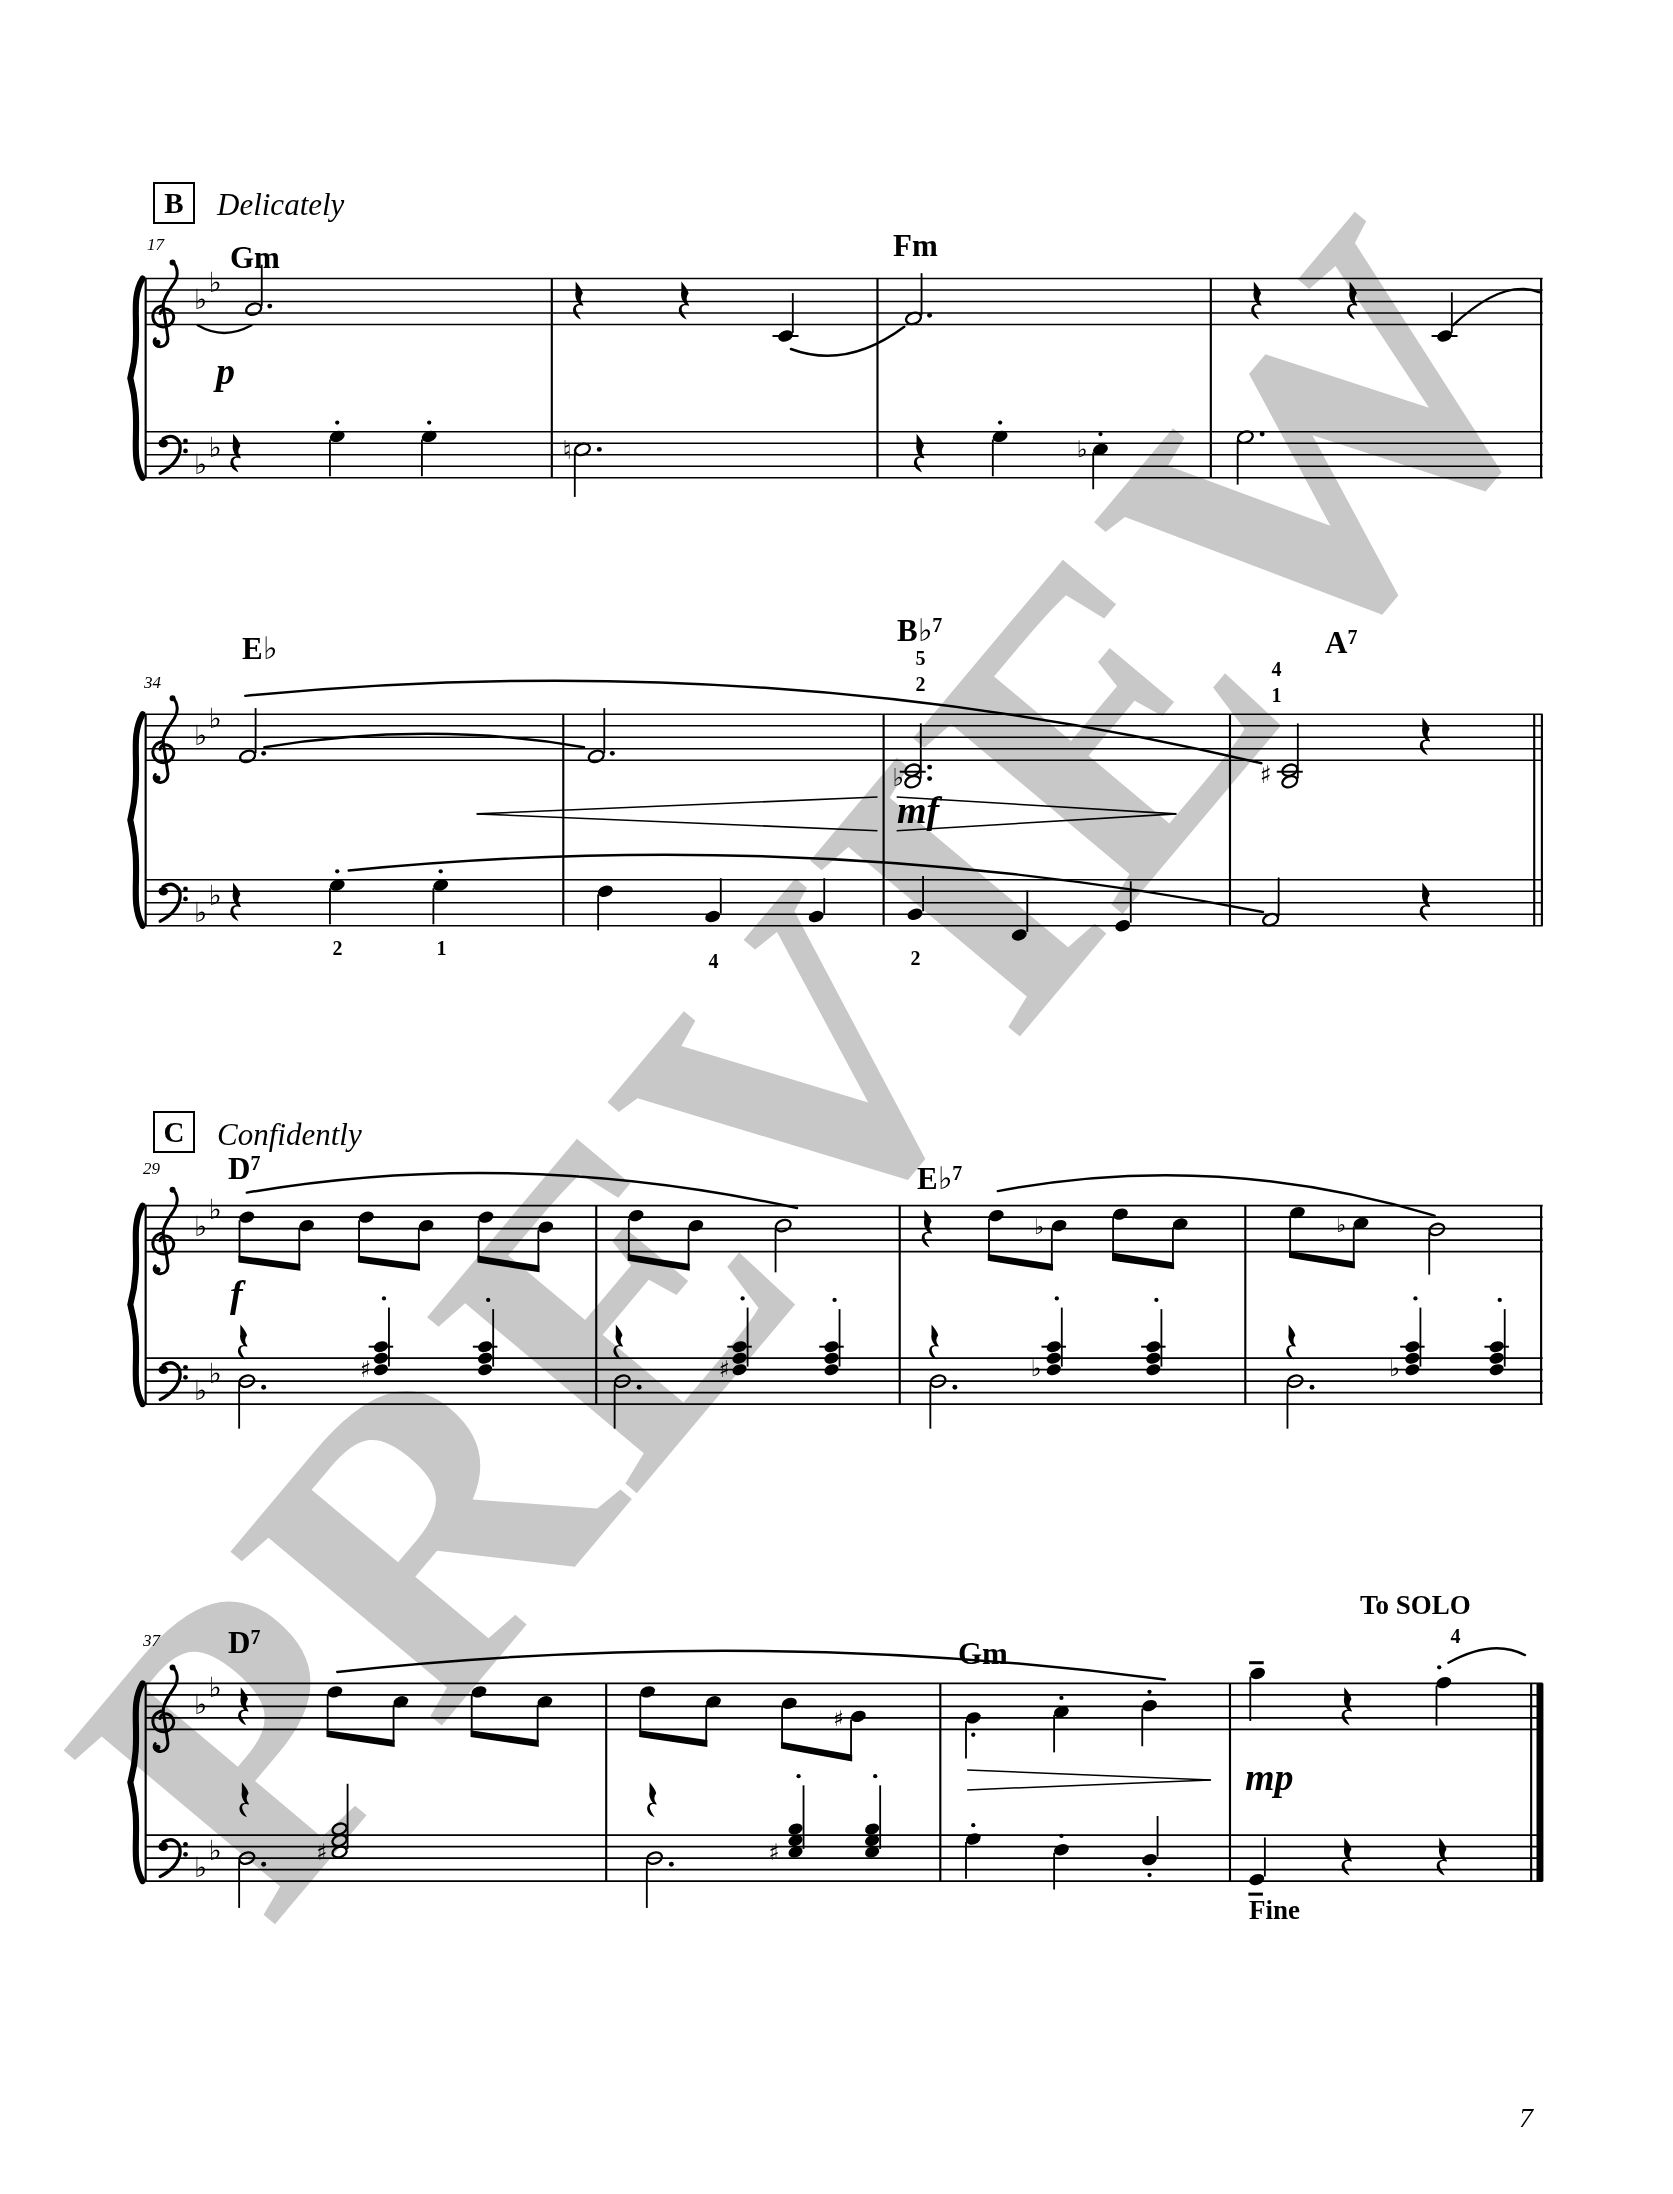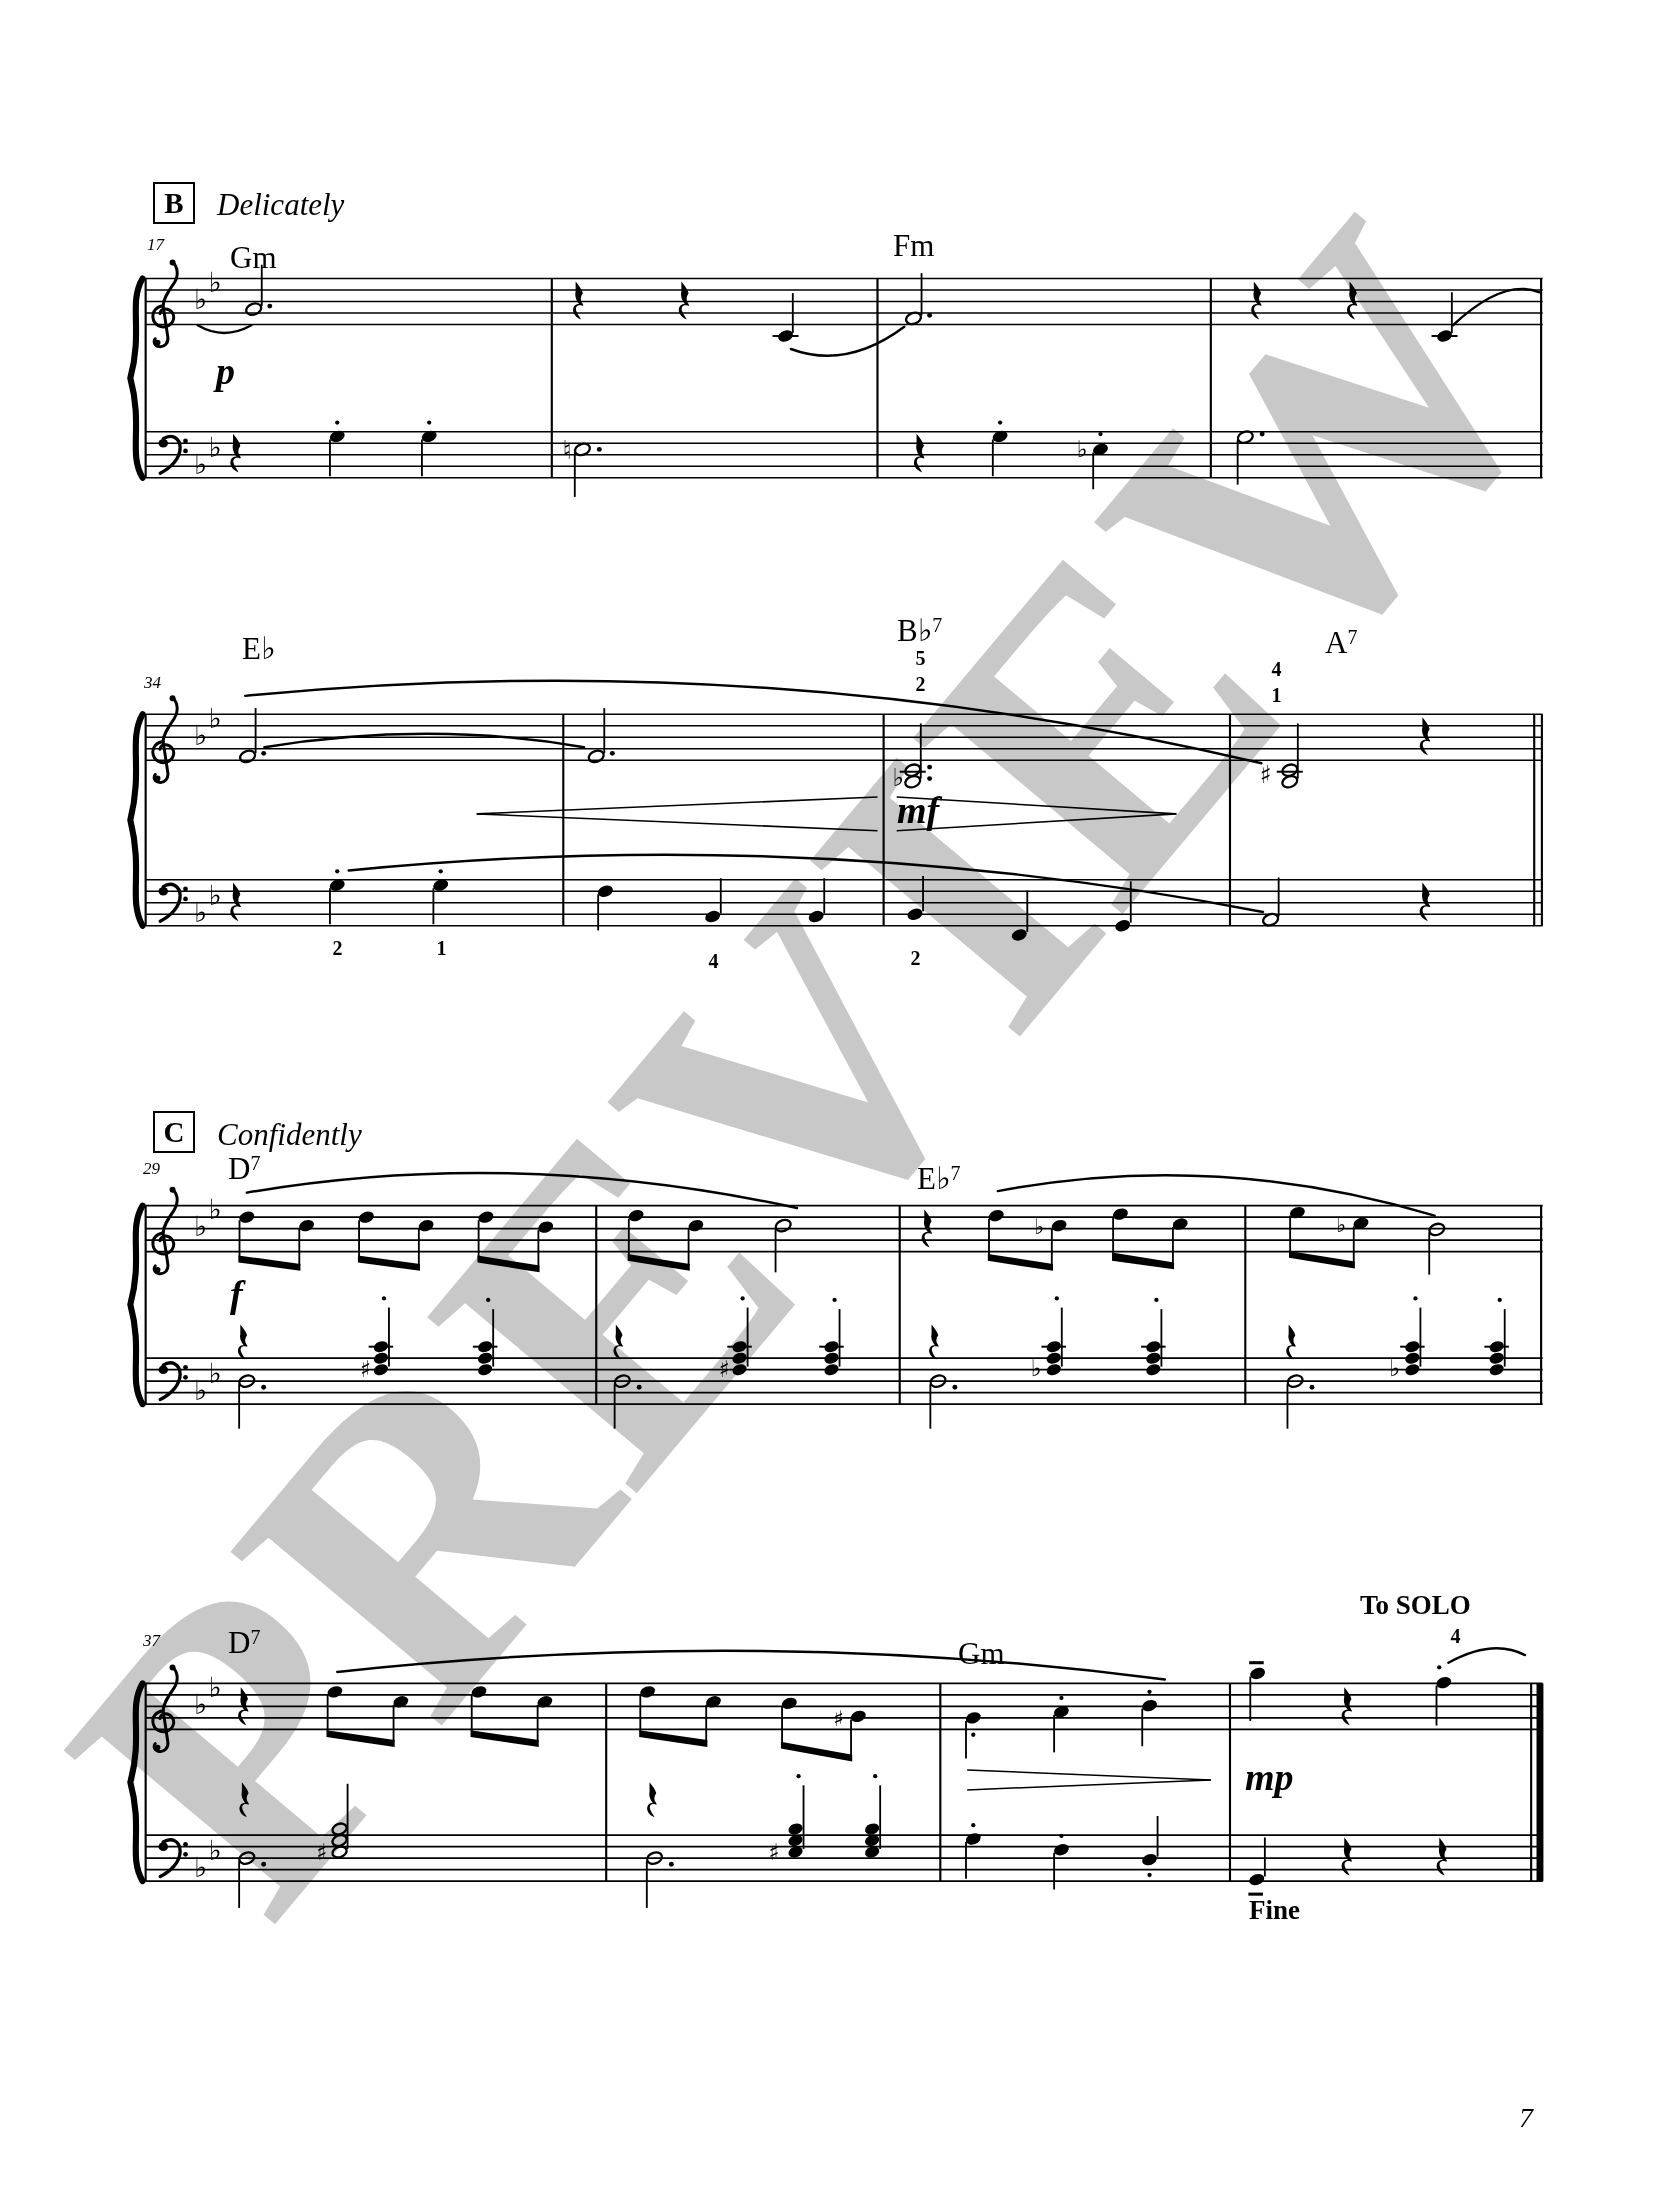--- a/index.html
+++ b/index.html
@@ -7,21 +7,21 @@
         font-family:"Liberation Serif","DejaVu Serif",serif;color:#000;}
   .wm{position:absolute;left:812px;top:1065px;transform:translate(-50%,-50%) rotate(-50deg);
       font-family:"Liberation Serif",serif;font-weight:bold;font-size:418px;color:#c8c8c8;
       white-space:nowrap;z-index:0;letter-spacing:0.01em;}
   svg.sys{position:absolute;z-index:1;}
   .txt{position:absolute;z-index:2;white-space:nowrap;}
   .reh{border:2.3px solid #000;width:38px;height:38px;text-align:center;line-height:38px;
        font-weight:bold;font-size:29px;}
   .tempo{font-style:italic;font-size:31px;text-align:center;}
   .mnum{font-style:italic;font-size:17px;}
-  .chord{font-size:31px;}
+  .chord{font-size:31px;font-weight:bold;}
   .chord sup{font-size:20px;vertical-align:0.45em;}
   .dyn{font-style:italic;font-weight:bold;font-size:38px;}
   .fing{font-weight:bold;font-size:20px;width:23px;text-align:center;}
   .lbl{font-weight:bold;font-size:27px;}
   .pgnum{font-style:italic;font-size:28px;}
   .sl{stroke:#000;stroke-width:2.2;}
   .bl{stroke:#000;stroke-width:2.8;}
   .st{stroke:#000;stroke-width:2.4;}
   .slr{fill:none;stroke:#000;stroke-width:3.2;stroke-linecap:round;}
   .hp{stroke:#000;stroke-width:2;}

